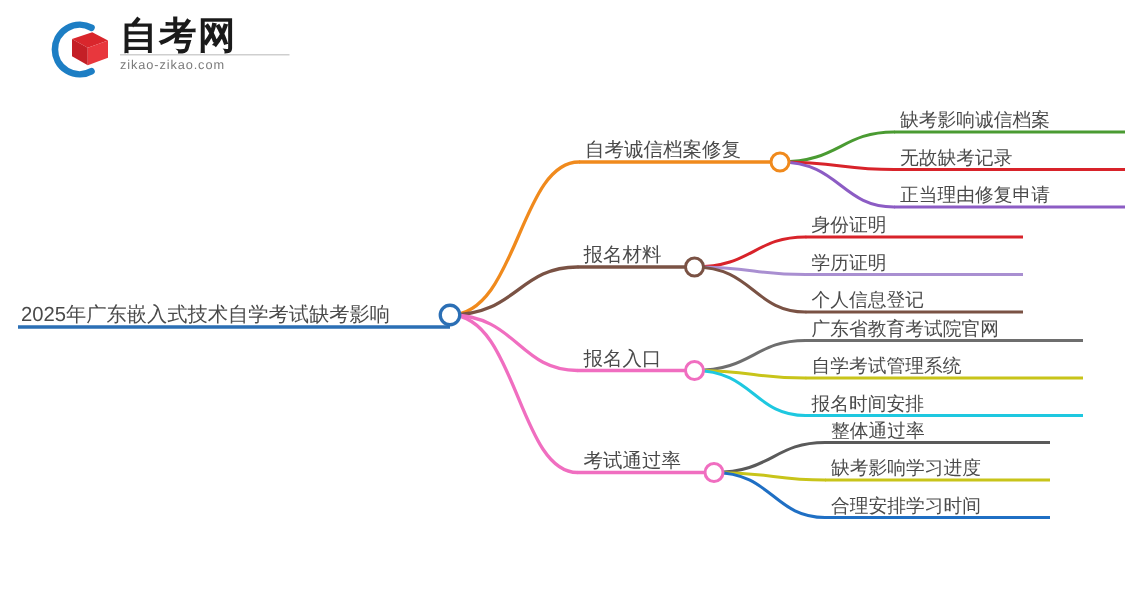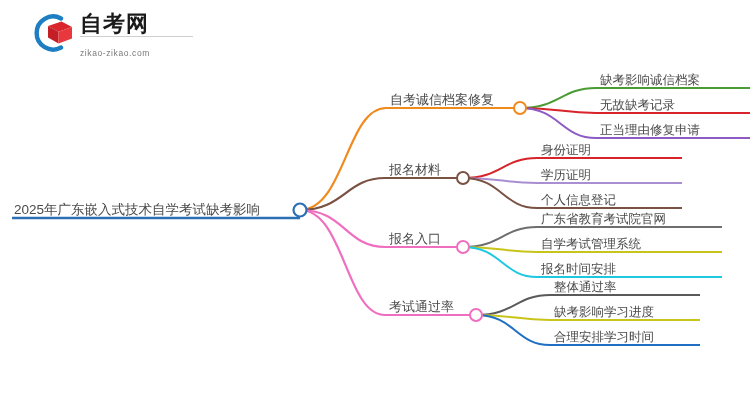--- a/index.html
+++ b/index.html
@@ -30,39 +30,39 @@
     width: 46px;
     height: 42px;
   }
   #logo-text-block {
     position: absolute;
     left: 52px;
     top: 5px;
     width: 115px;
   }
   #logo-title {
-    font-size: 22px;
+    font-size: 25px;
     font-weight: bold;
     color: #1a1a1a;
     letter-spacing: 1px;
     line-height: 22px;
     white-space: nowrap;
   }
   #logo-rule {
     width: 113px;
     height: 1px;
     background: #cfcfcf;
     margin-top: 1px;
   }
   #logo-sub {
     font-size: 8.5px;
     color: #7a7a7a;
     letter-spacing: 0.6px;
     line-height: 12px;
-    margin-top: 10px;
+    margin-top: 0;
     white-space: nowrap;
   }
 
   
   #map-svg {
     position: absolute;
     left: 0;
     top: 0;
     width: 750px;
     height: 410px;

